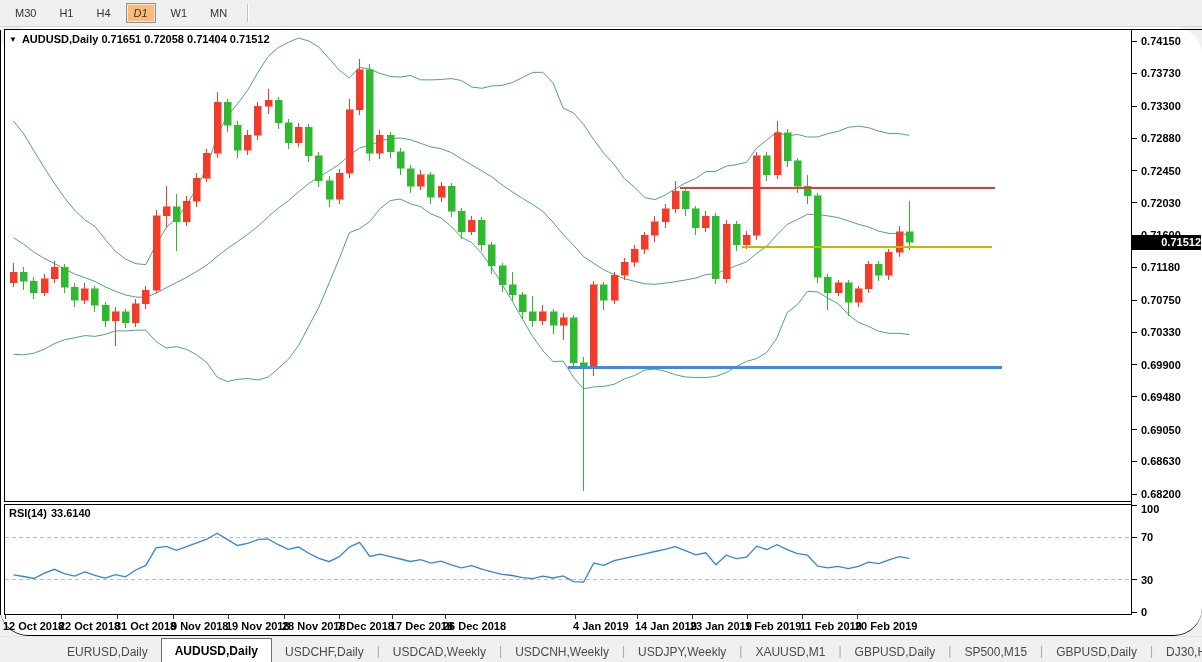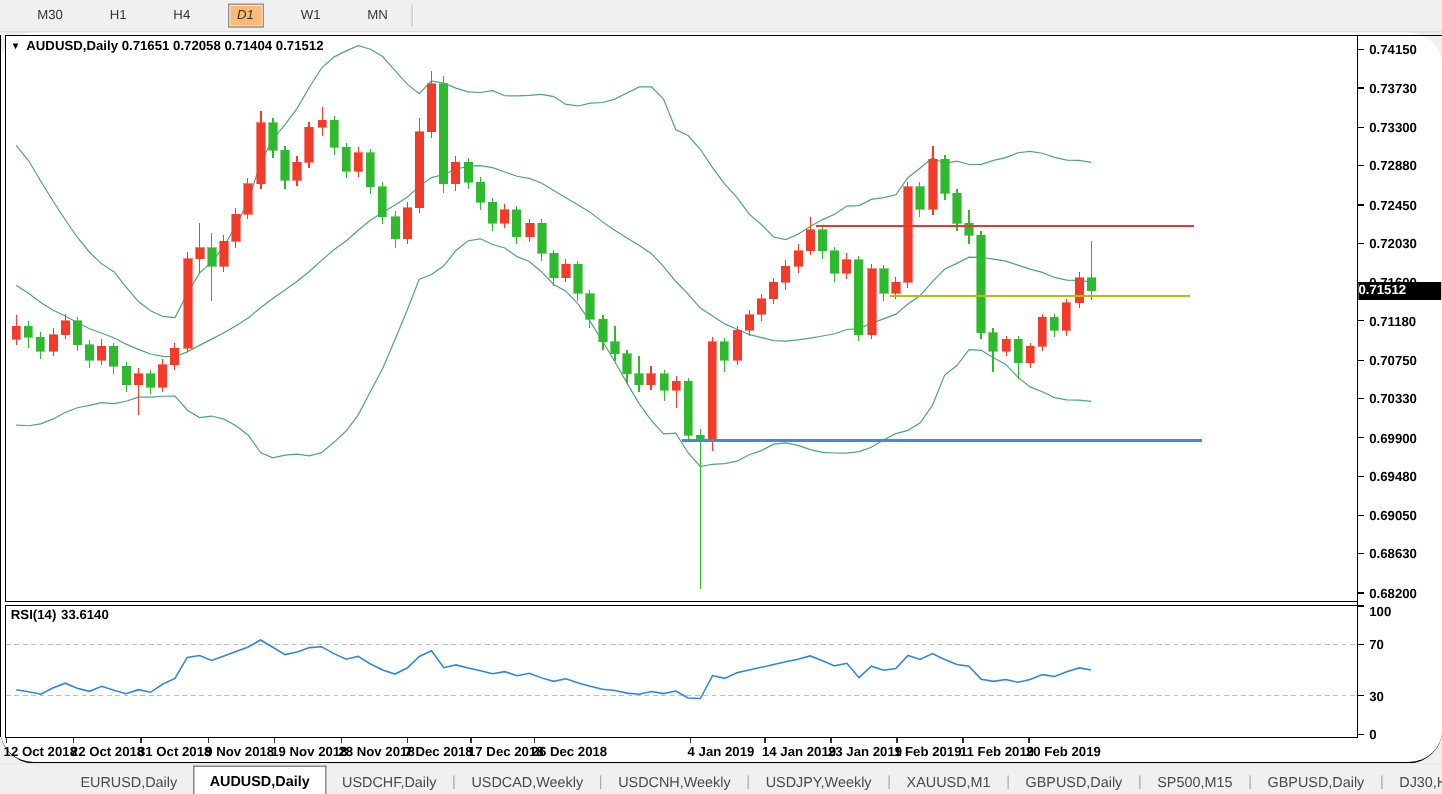--- a/index.html
+++ b/index.html
@@ -1,33 +1,33 @@
 <!DOCTYPE html>
 <html><head>
 <meta charset="utf-8">
 <style>
   html,body{margin:0;padding:0;background:#f0f0f0;width:1202px;height:662px;overflow:hidden;
     font-family:"Liberation Sans",sans-serif;-webkit-font-smoothing:none;}
   
   .toolbar{position:absolute;left:0;top:0;width:1202px;height:27px;background:#f0f0f0;
     border-bottom:1px solid #d6d6d6;display:flex;align-items:center;box-sizing:border-box;}
-  .tf-btn{margin-left:23px;padding:3px 7px;font-size:11px;color:#333;border:1px solid transparent;
+  .tf-btn{margin-left:7px;padding:3px 7px;font-size:11px;color:#333;border:1px solid transparent;
     cursor:default;user-select:none;}
   .tf-btn.active{background:#fdba74;border:1px solid #8f8f8f;box-shadow:inset 0 0 0 1px #e8e8e8;font-style:italic;}
   .tb-sep{width:1px;height:18px;background:#c2c2c2;margin-left:12px;border-right:1px solid #fff;}
   
   .chart-window{position:absolute;left:0;top:27px;width:1202px;height:609px;background:#fff;
     border-bottom:1px solid #000;box-sizing:border-box;border-radius:28px;}
   .chart-title{position:absolute;left:9px;top:6px;font-size:11px;font-weight:700;color:#000;
     white-space:nowrap;z-index:5;}
   .chart-title .arrow{font-size:8px;margin-right:5px;vertical-align:1px;}
   .rsi-title{position:absolute;left:9px;top:480px;font-size:11px;font-weight:700;color:#000;z-index:5;}
   .rsi-title span{margin-right:4px;text-align:center;}
   .price-tag{position:absolute;left:1132px;width:69px;height:15px;background:#000;color:#fff;
-    font-size:11px;font-weight:700;text-align:left;line-height:15px;z-index:6;}
+    font-size:11px;font-weight:700;text-align:right;line-height:15px;z-index:6;}
   
   .tabsbar{position:absolute;left:0;top:636px;width:1202px;height:26px;background:#f0f0f0;
     display:flex;align-items:flex-end;box-sizing:border-box;border-top:1px solid #e5e5e5;padding-left:24px;}
   .tab-lead{width:30px;flex:0 0 auto;}
   .tab{height:21px;display:flex;align-items:center;padding:0 13px;font-size:12px;color:#4a4a4a;
     white-space:nowrap;cursor:default;user-select:none;}
   .tab.active{background:#fff;border:1px solid #6e6e6e;border-bottom:none;height:23px;
     font-weight:700;color:#000;}
   .tab-sep{color:#a8a8a8;font-size:12px;align-self:center;margin-top:2px;}
   .tab-scroll-sep{width:1px;height:16px;background:#bbb;align-self:center;margin-top:2px;}

